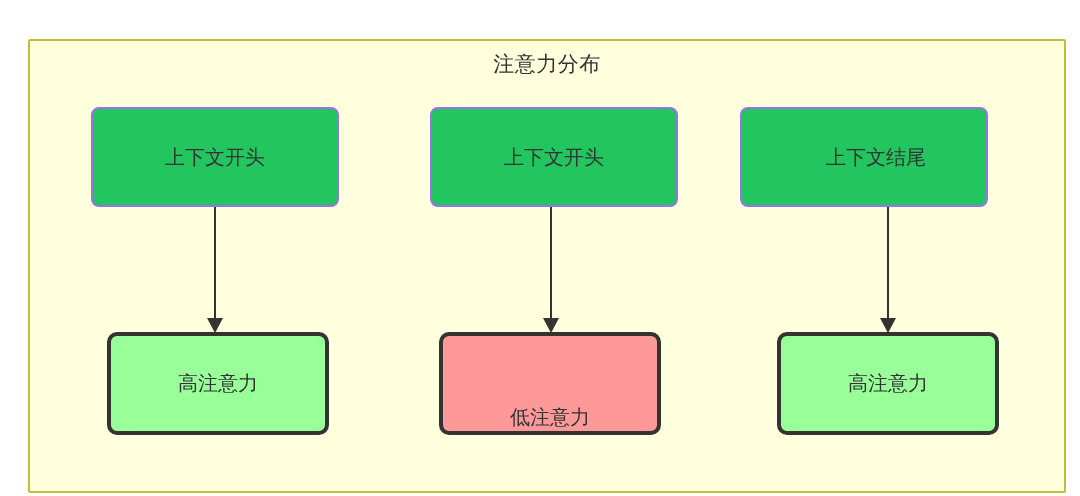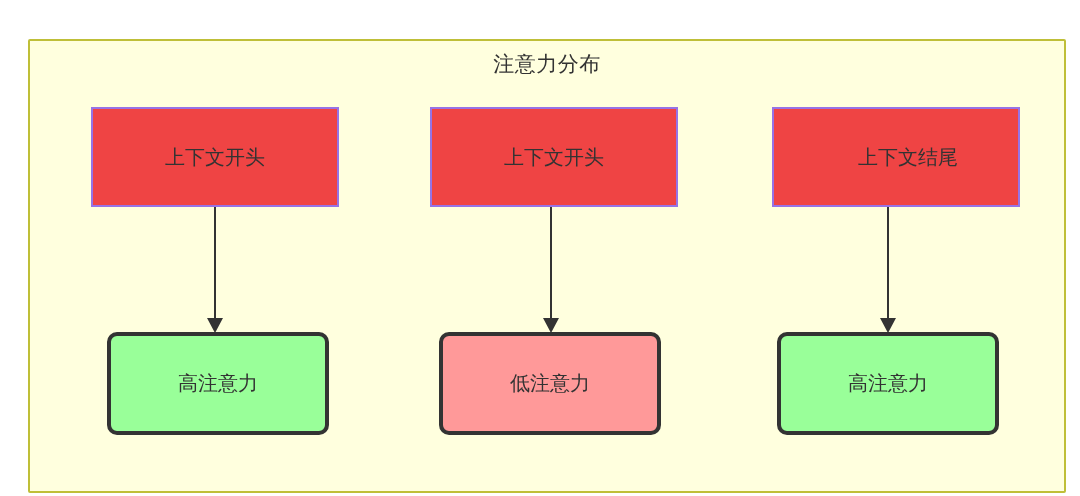--- a/index.html
+++ b/index.html
@@ -51,39 +51,39 @@
     display: flex;
     align-items: center;
     justify-content: center;
     text-align: center;
     color: #333333;
     white-space: nowrap;
   }
   .node-source {
     width: 248px;
     height: 100px;
-    background: #ef4444;
+    background: #22c55e;
     border: 2px solid #9673e6;
-    border-radius: 0;
+    border-radius: 8px;
     font-size: 20px;
   }
   .node-outcome {
     width: 222px;
     height: 103px;
     border: 4px solid #333333;
     border-radius: 10px;
     font-size: 20px;
   }
   .fill-high { background: #99ff99; }
-  .fill-low  { background: #ff9999; }
+  .fill-low  { background: #ff9999; align-items: flex-end; }
 
   
   #node-context-start  { left: 61px;  top: 66px; }
   #node-context-middle { left: 400px; top: 66px; }
-  #node-context-end    { left: 742px; top: 66px; padding-left: 24px; }
+  #node-context-end    { left: 710px; top: 66px; padding-left: 24px; }
   
   #node-attention-start  { left: 77px;  top: 291px; }
   #node-attention-middle { left: 409px; top: 291px; }
   #node-attention-end    { left: 747px; top: 291px; }
 
   
   #connectors {
     position: absolute;
     left: 0;
     top: 0;

